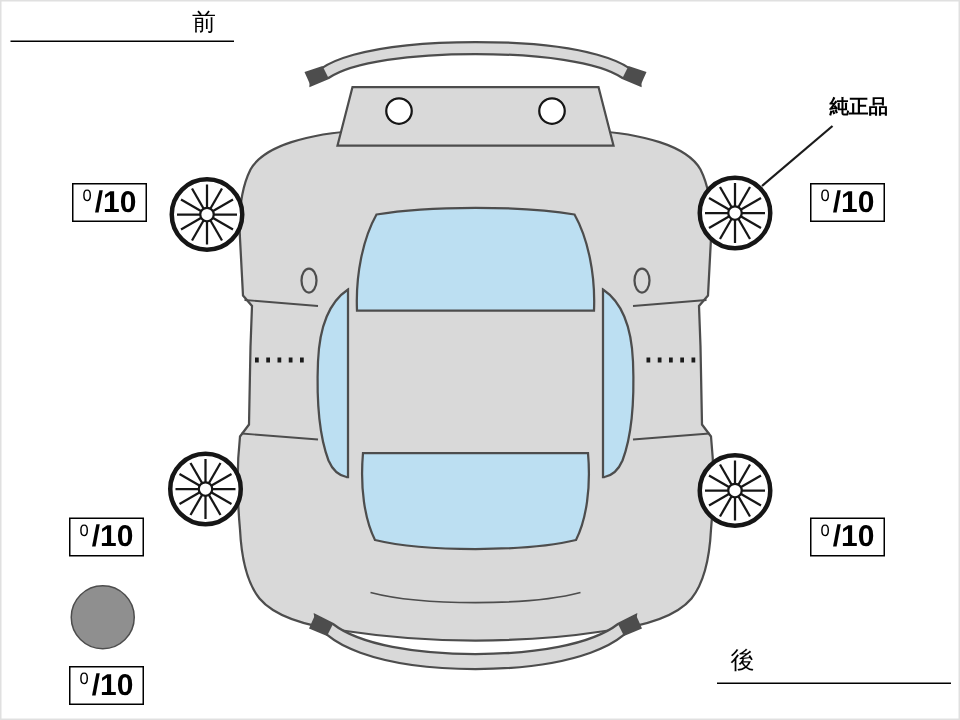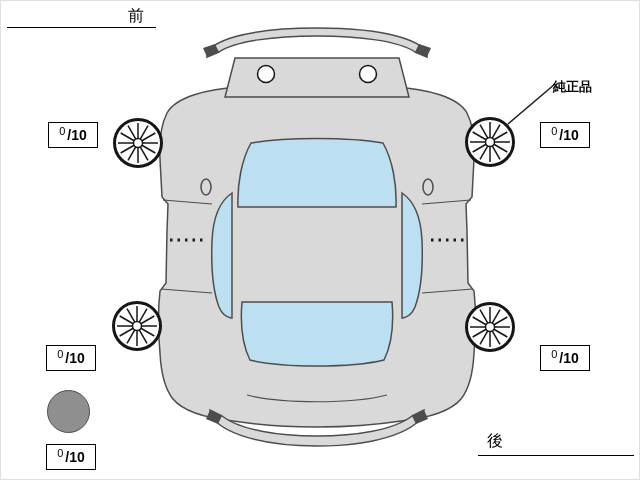--- a/index.html
+++ b/index.html
@@ -23,21 +23,21 @@
   .jp-label { position:absolute; color:#000; font-size:16px; line-height:1; white-space:nowrap; }
   .jp-bold  { font-weight:bold; font-size:13px; }
   .rule     { position:absolute; height:0; border-top:1.5px solid #000; }
 
   .score-box {
     position:absolute; width:50px; height:26px; box-sizing:border-box;
     border:1.6px solid #000; background:#fff;
     display:flex; align-items:center; justify-content:center; gap:2px;
   }
   .score-box .sv { font-size:11px; transform:translateY(-4px); }
-  .score-box .sd { font-size:14px; font-weight:bold; }
+  .score-box .sd { font-size:20px; font-weight:bold; }
 
   .spare-circle {
     position:absolute; left:46px; top:389px; width:43px; height:43px;
     border-radius:50%; background:var(--spare-circle,#8f8f8f);
     border:1.5px solid var(--car-outline,#4d4d4d); box-sizing:border-box;
   }
 </style>
 </head>
 <body>
 
@@ -125,21 +125,21 @@
 
     <line class="pointer" x1="554" y1="83" x2="507" y2="123"></line>
   </svg>
 
   <div class="jp-label" style="left:127px; top:7px;">前</div>
   <div class="rule" style="left:6px; top:26px; width:149px;"></div>
 
   <div class="jp-label" style="left:486px; top:432px;">後</div>
   <div class="rule" style="left:477px; top:454px; width:156px;"></div>
 
-  <div class="jp-label jp-bold" style="left:552px; top:79px;">純正品</div>
+  <div class="jp-label jp-bold" style="left:552px; top:63px;">純正品</div>
 
   <div class="score-box" style="left:47px; top:121px;">
     <span class="sv">0</span>
       <span class="sd">/10</span>
   </div>
   <div class="score-box" style="left:539px; top:121px;">
     <span class="sv">0</span>
       <span class="sd">/10</span>
   </div>
   <div class="score-box" style="left:45px; top:344px;">

